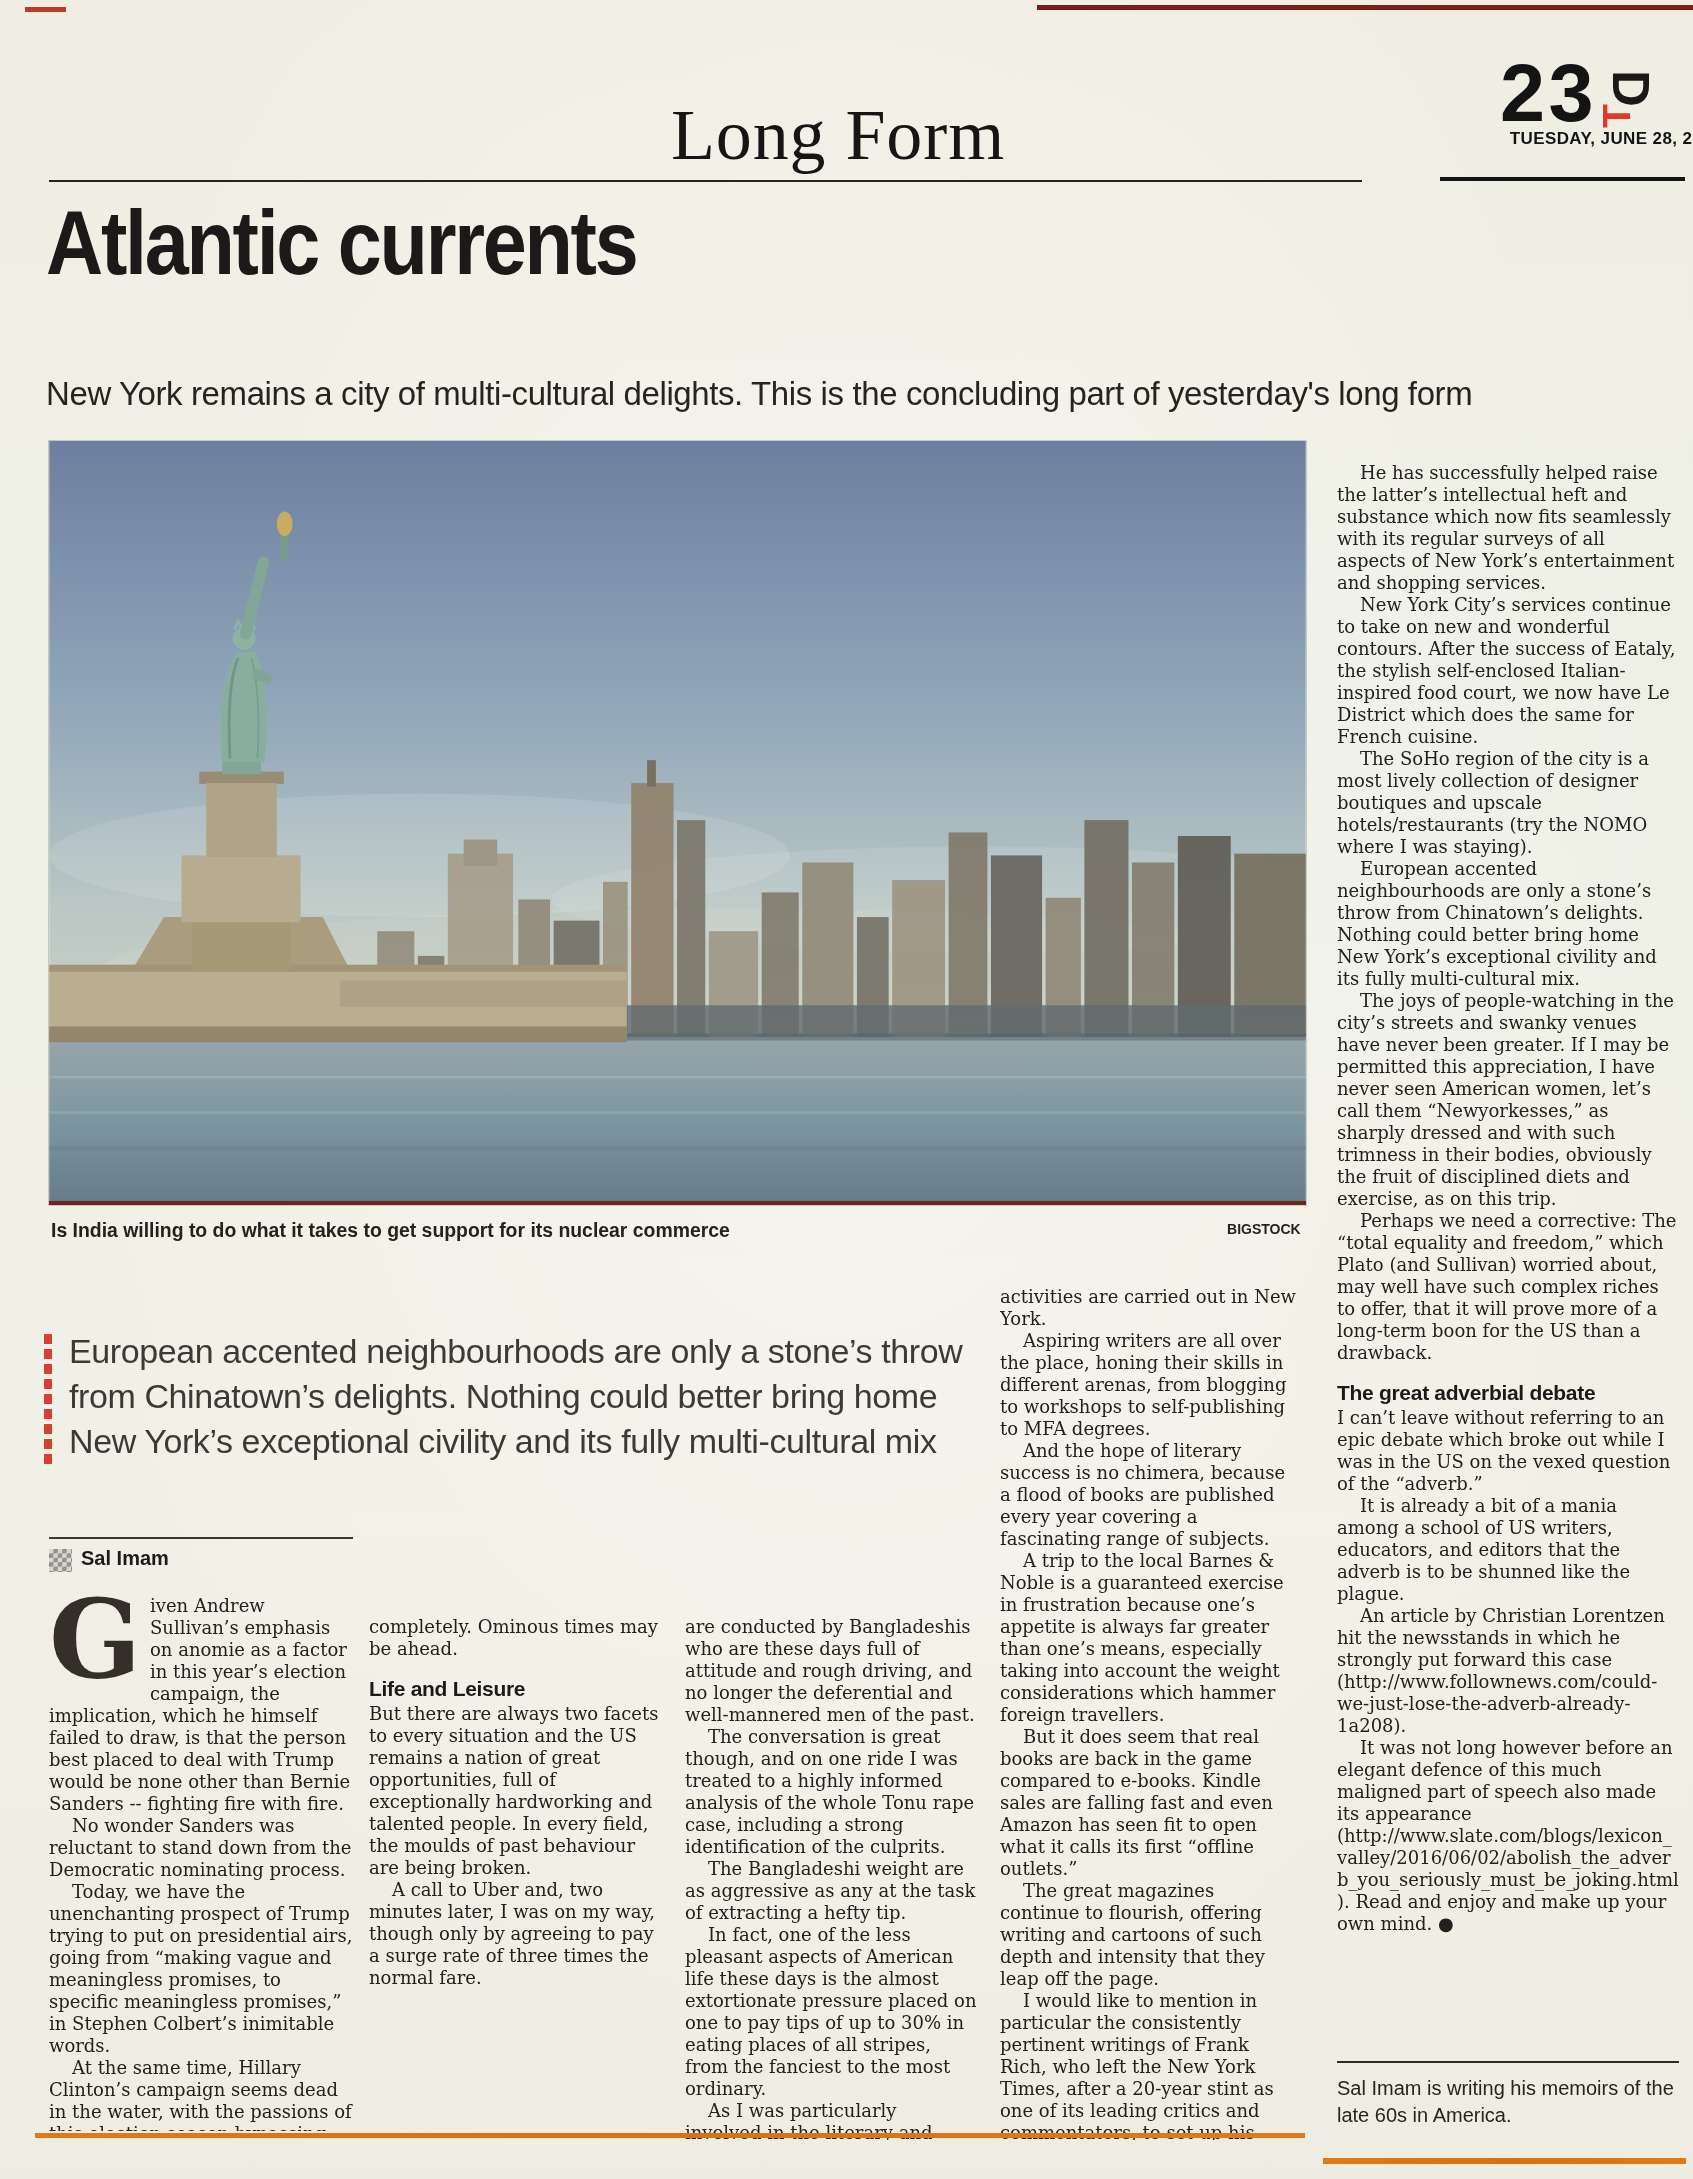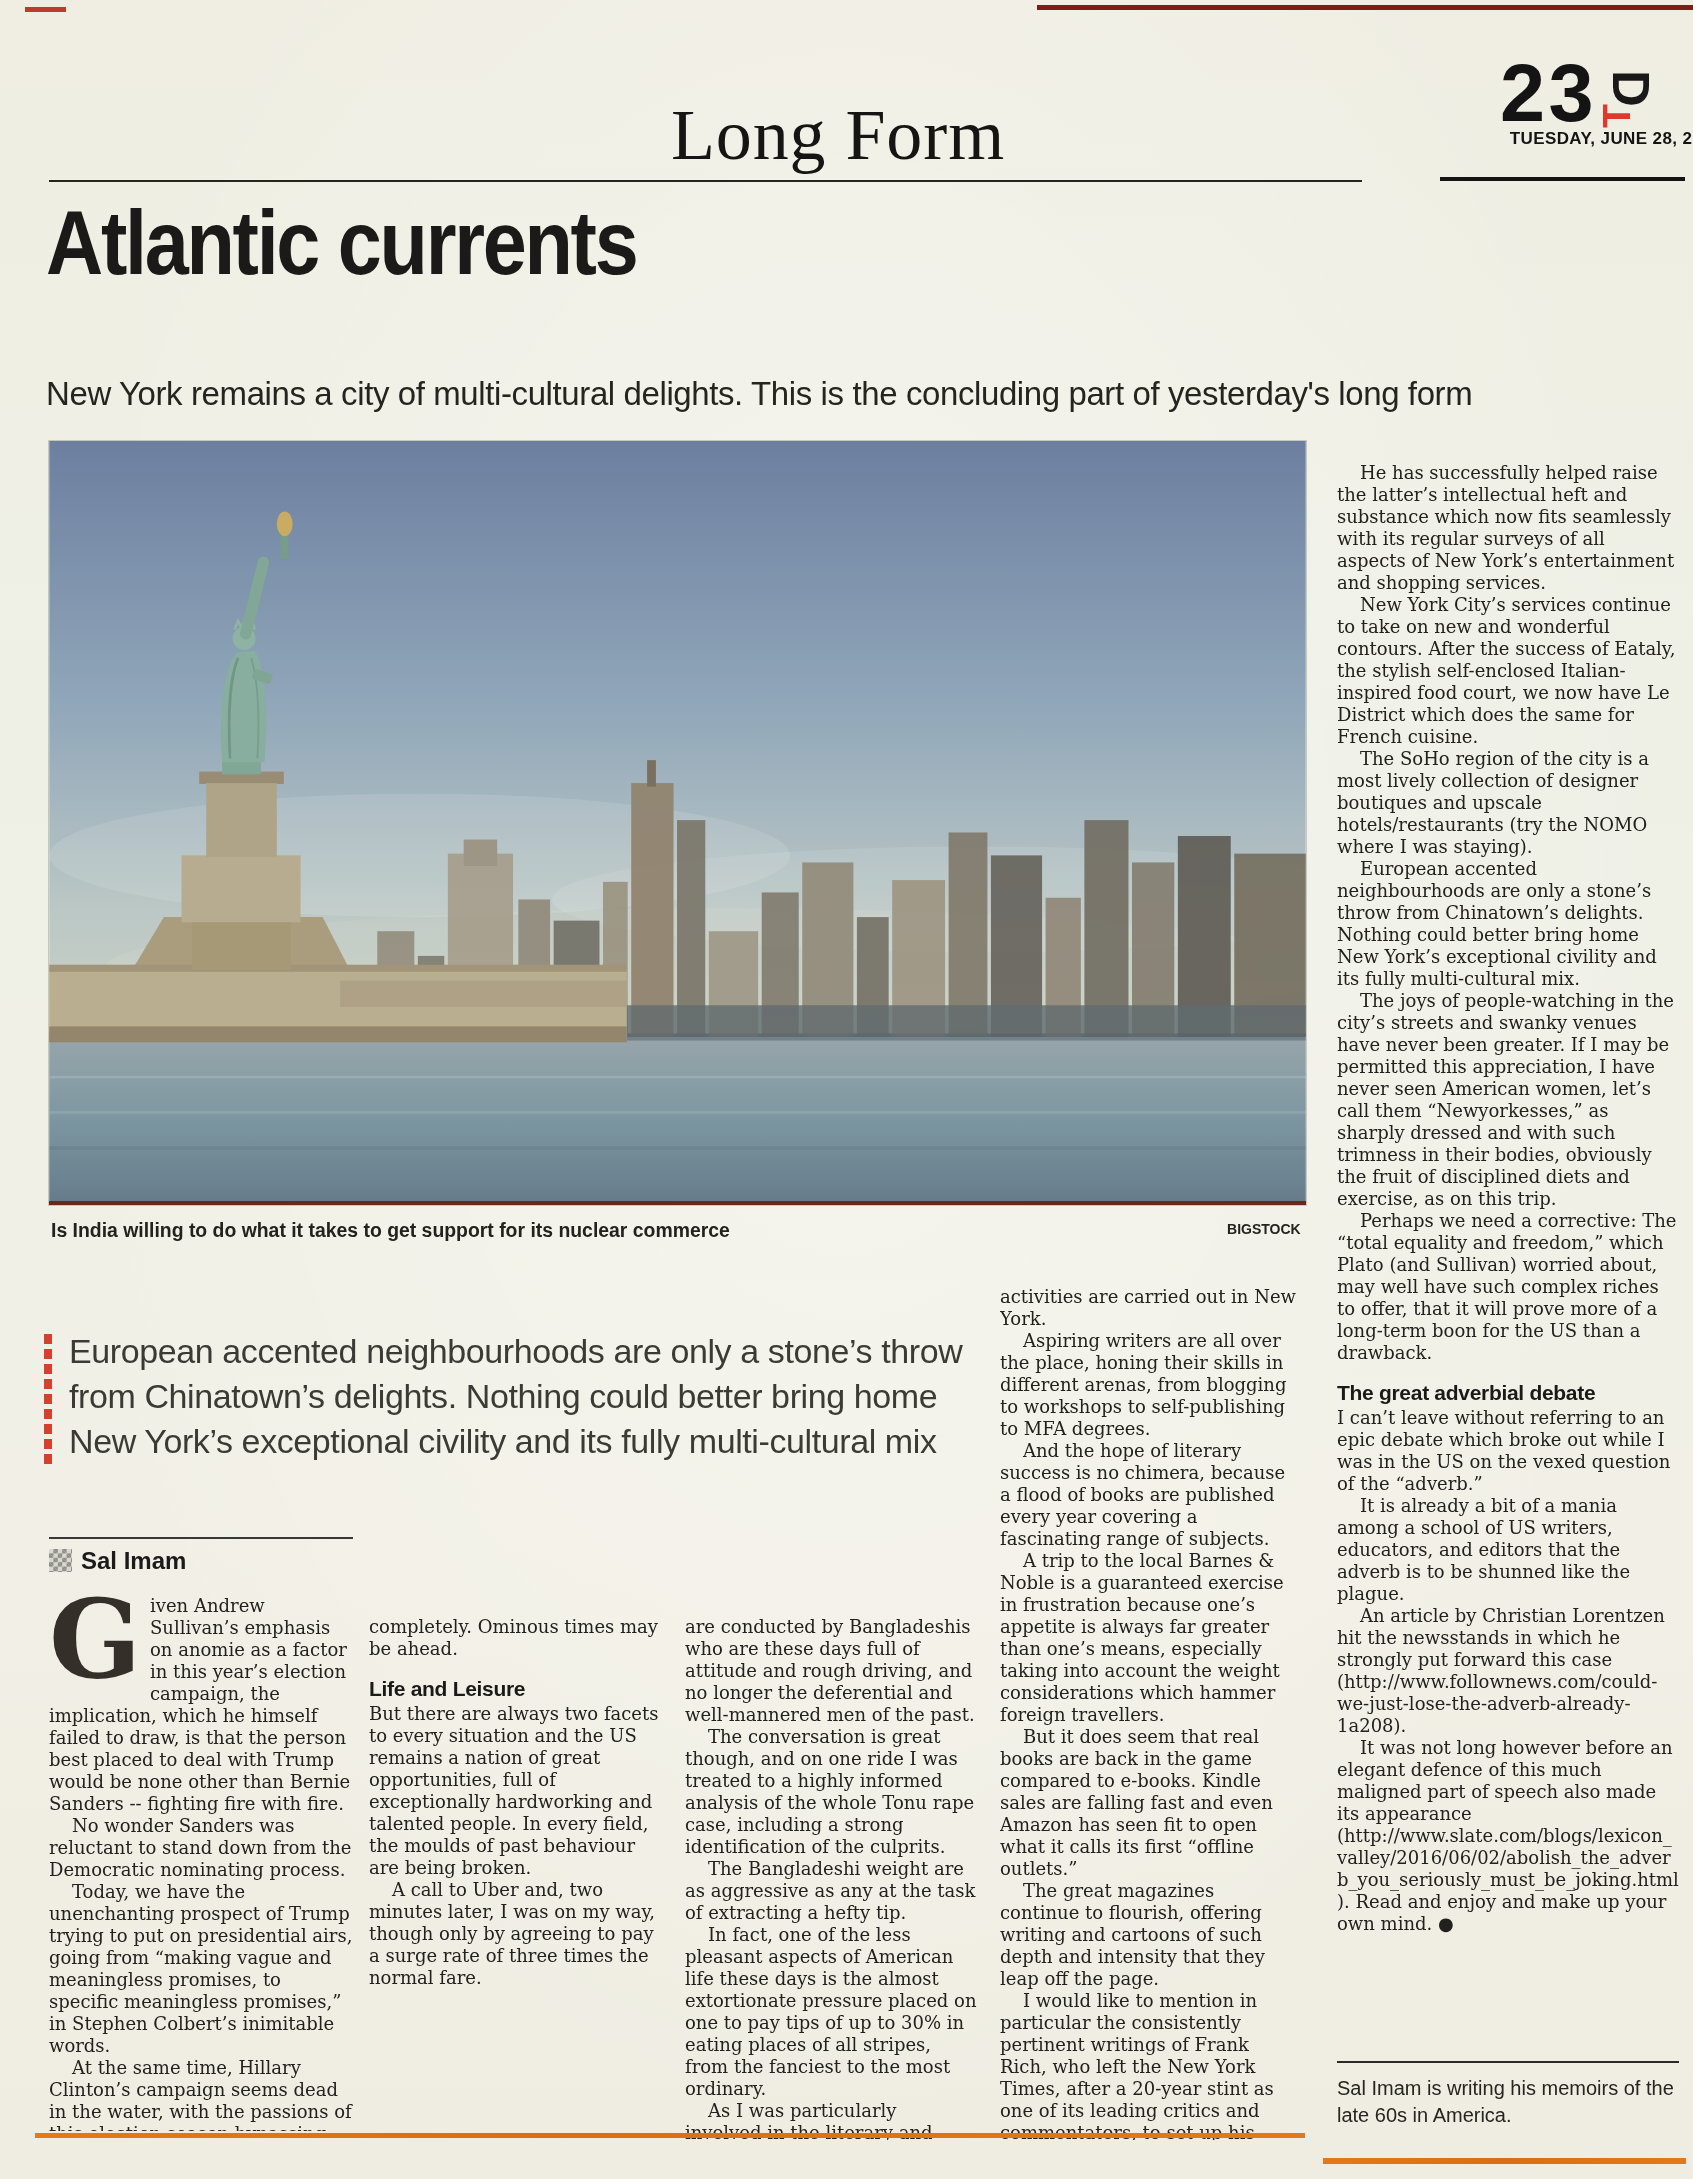--- a/index.html
+++ b/index.html
@@ -47,21 +47,21 @@
           background:repeating-linear-gradient(180deg,#d6402e 0 9.7px,rgba(0,0,0,0) 9.7px 15px);}
   #pull-quote{top:1329px;left:69px;width:918px;font-size:34px;line-height:45px;
           color:#3b3a35;letter-spacing:-0.4px;}
 
   
   #byline-rule{top:1537px;left:49px;width:304px;height:1.8px;background:#3a3833;}
   #byline-icon{top:1549px;left:49px;width:23px;height:23px;
         background-image:linear-gradient(45deg,#8f8d88 25%,transparent 25%,transparent 75%,#8f8d88 75%),
                          linear-gradient(45deg,#8f8d88 25%,#d9d7d0 25%,#d9d7d0 75%,#8f8d88 75%);
         background-size:8.8px 8.8px;background-position:0 0,4.4px 4.4px;}
-  #byline{top:1547px;left:81px;font-size:24px;font-weight:bold;color:#1c1b19;}
+  #byline{top:1547px;left:81px;font-size:20px;font-weight:bold;color:#1c1b19;}
 
   
   .col{position:absolute;font-family:"DejaVu Serif",serif;font-size:18px;line-height:22px;
        color:#22211d;overflow:hidden;overflow-wrap:anywhere;margin-top:16px;}
   .col p{margin:0;}
   .ind{text-indent:23px;}
   h3.sub{font-family:"Liberation Sans",sans-serif;font-size:21px;margin:17.6px 0 3.5px 0;
        color:#1b1a18;letter-spacing:-0.3px;}
   #col1{top:1579px;left:49px;width:304px;height:536px;}
   #col2{top:1600px;left:369px;width:291px;height:522px;}

